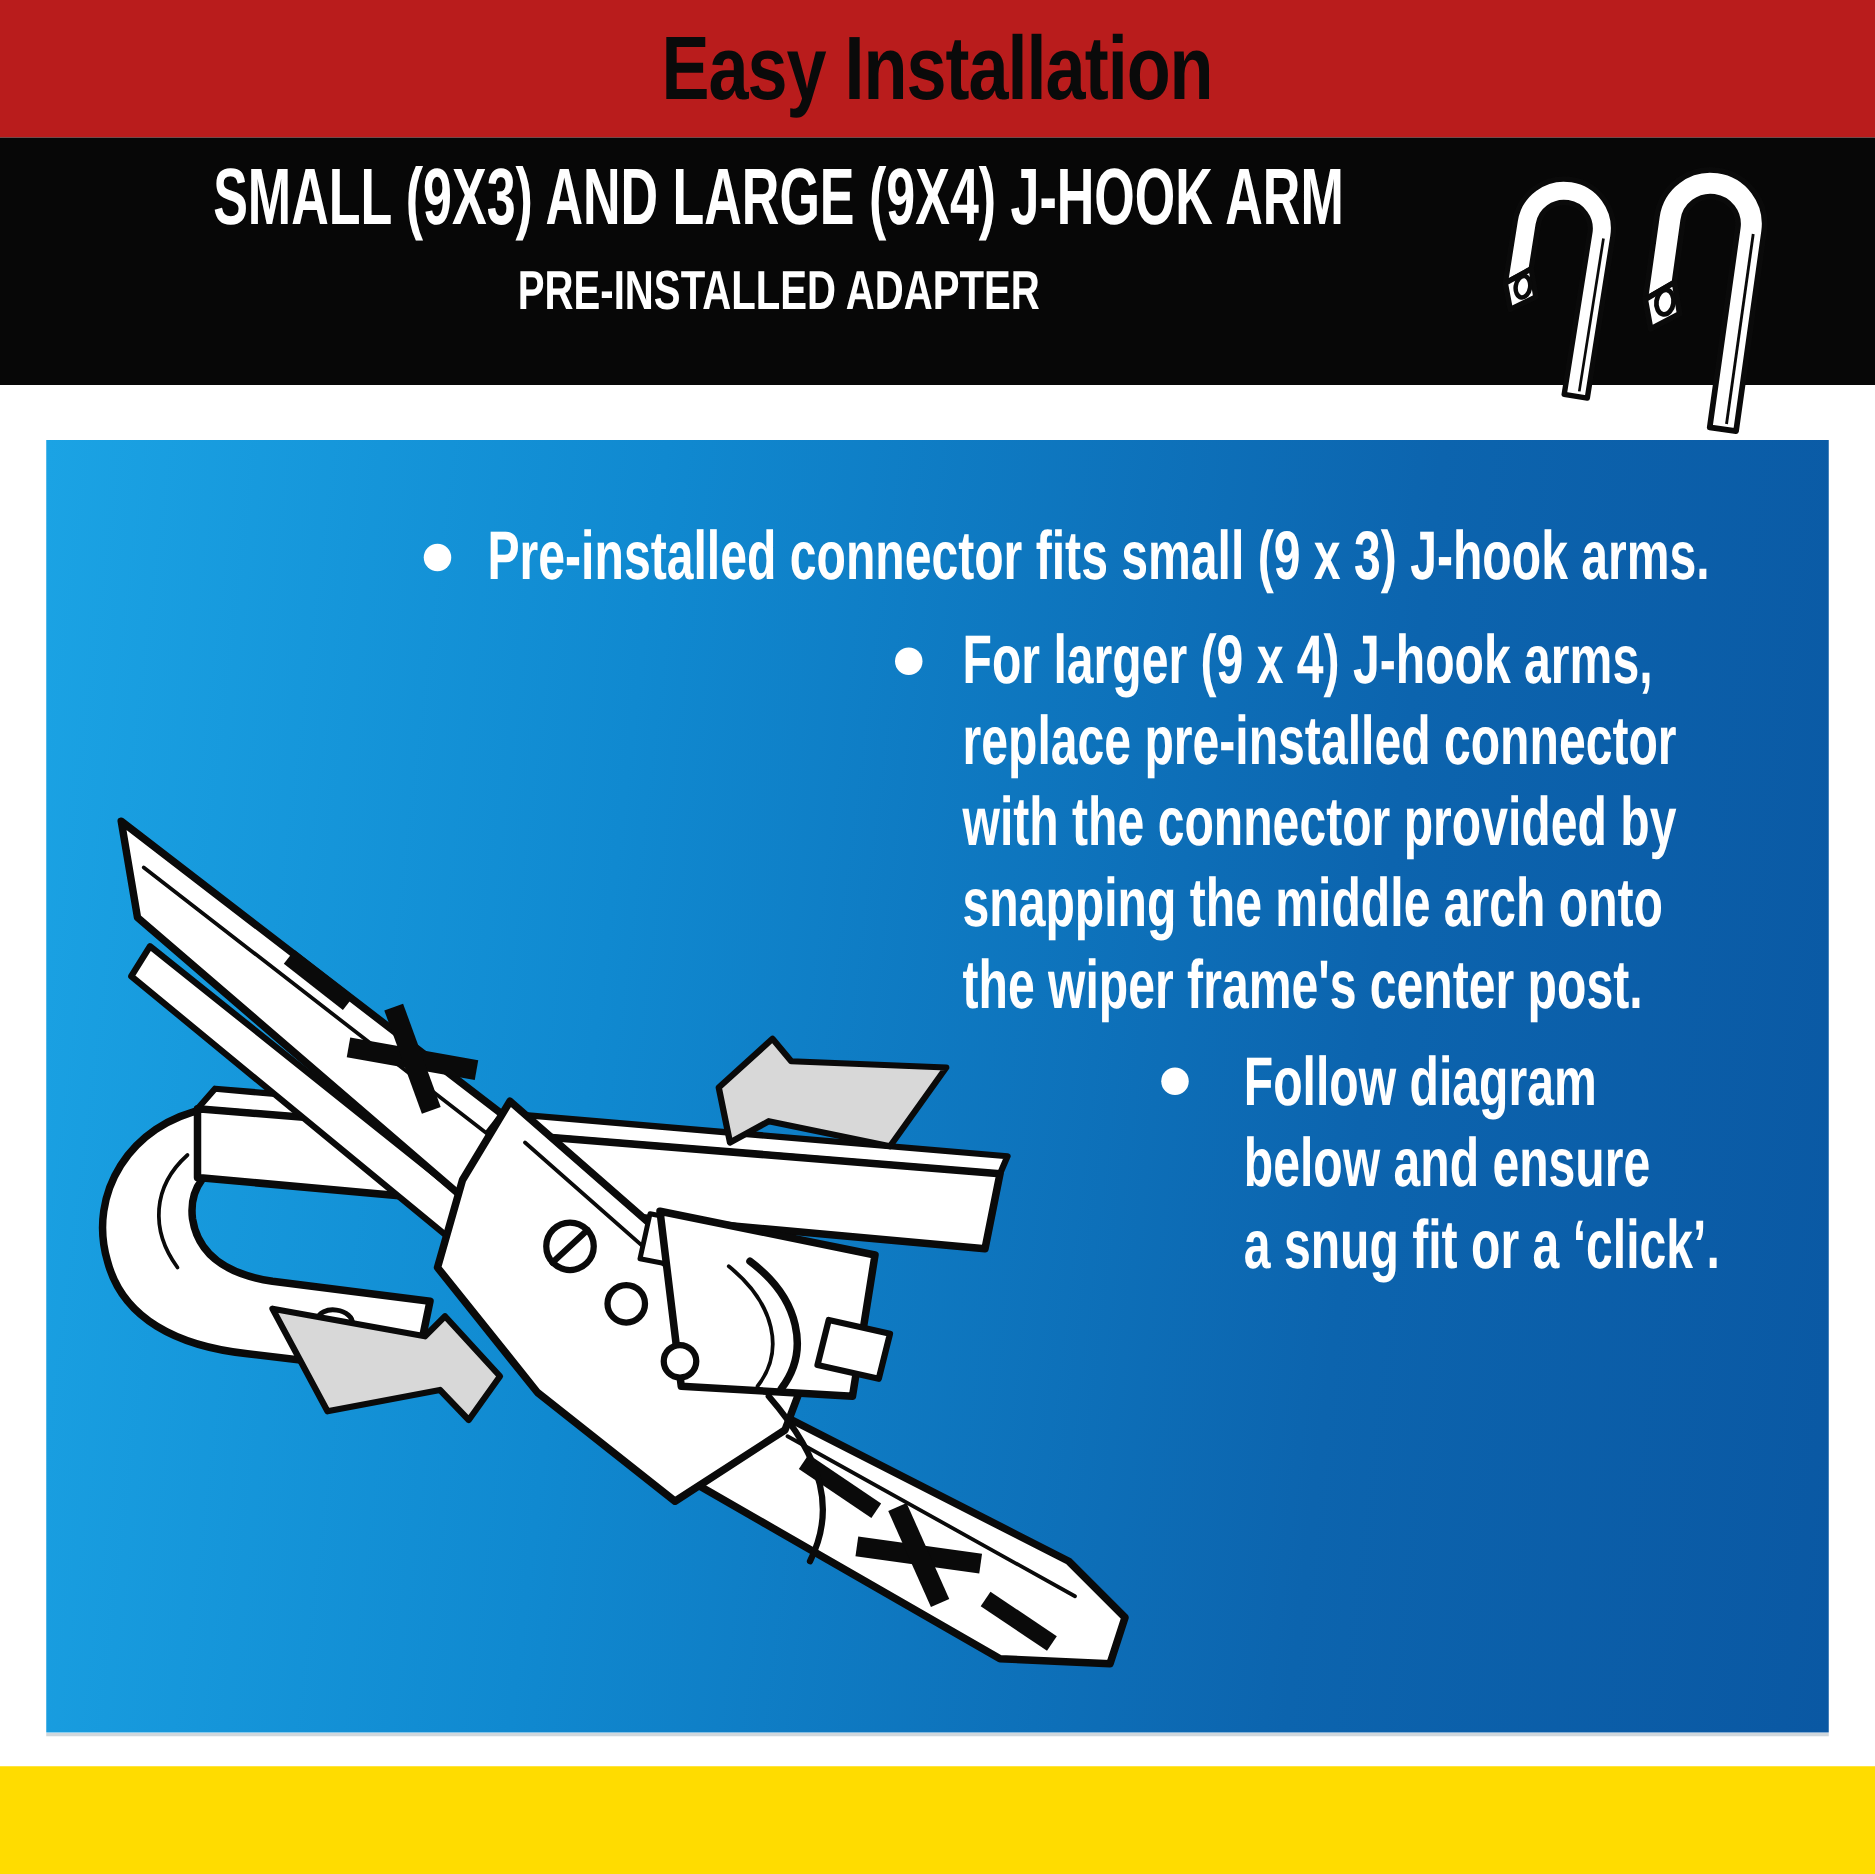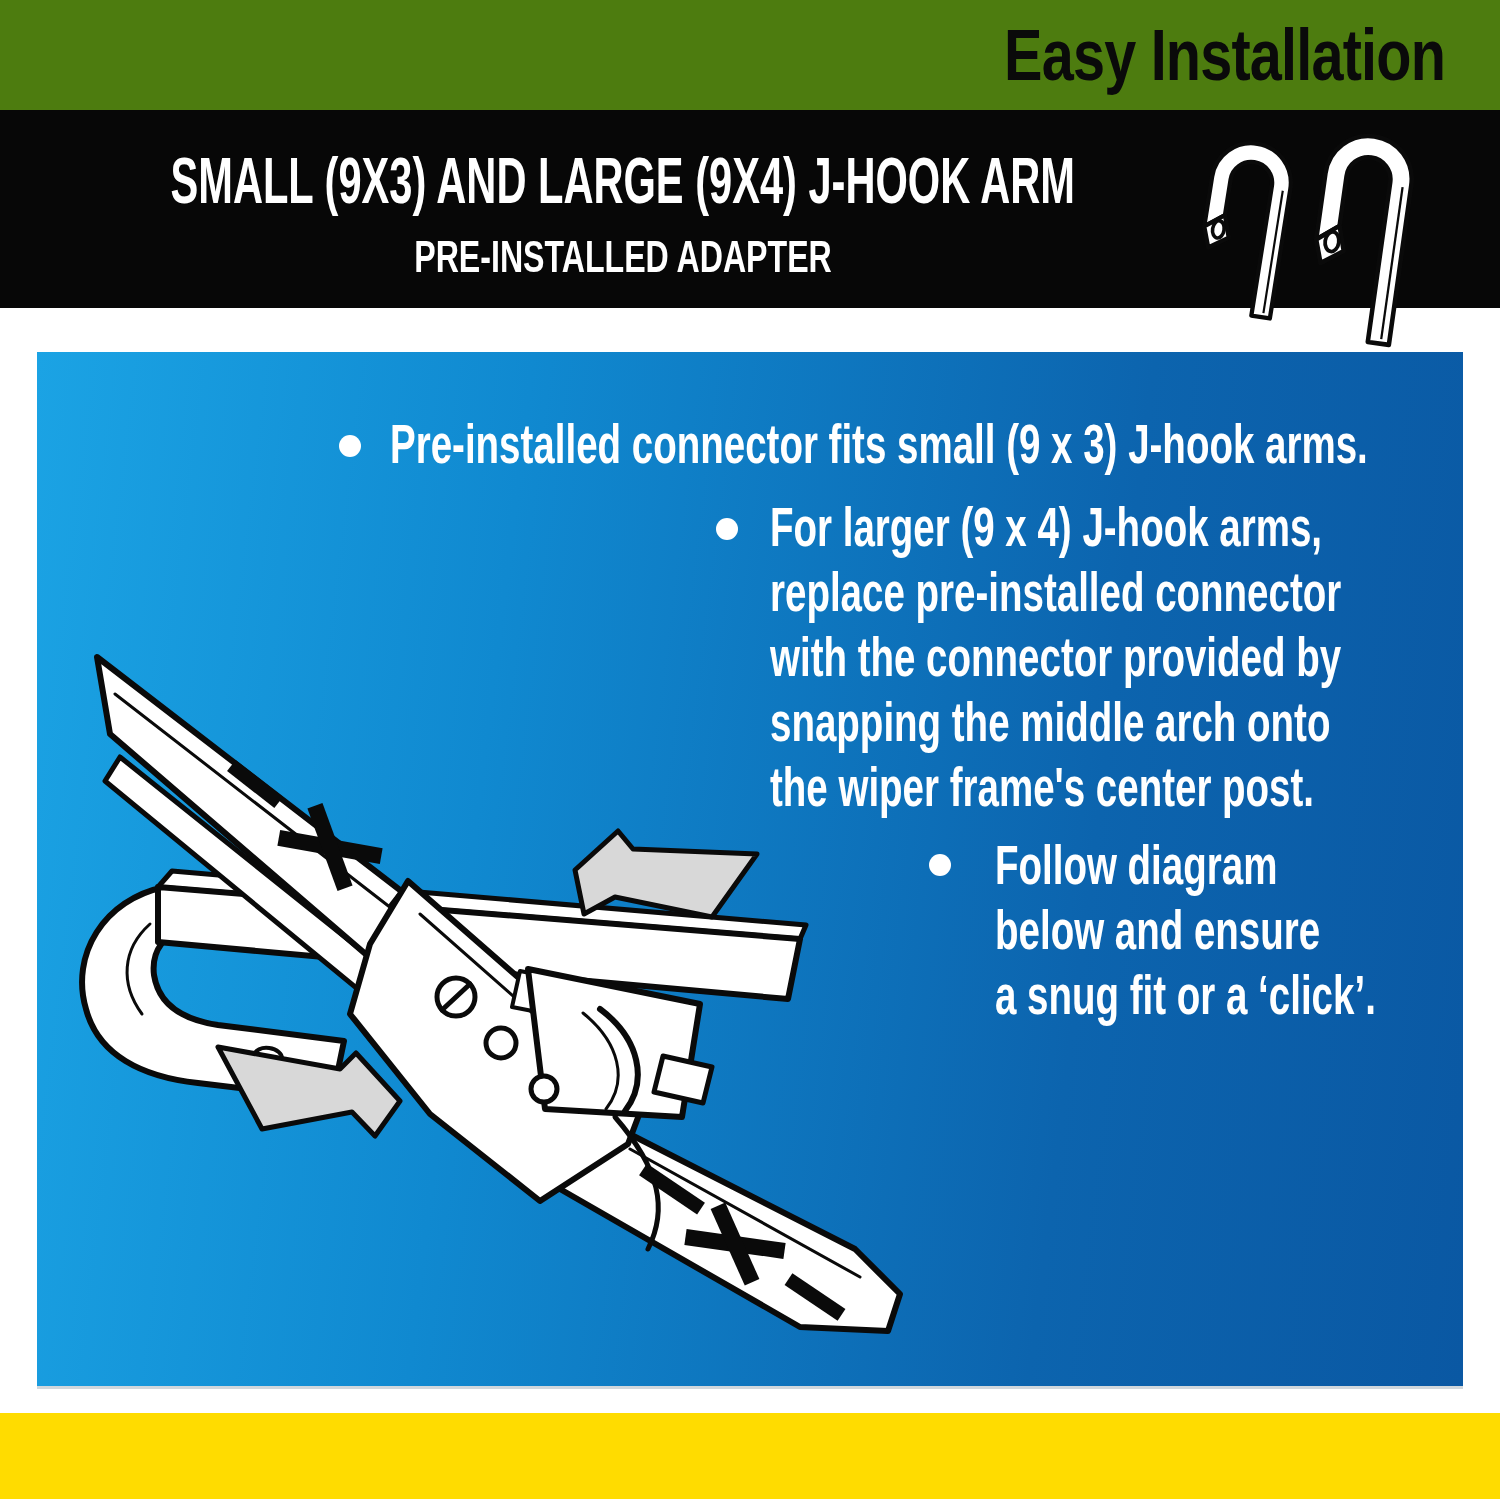--- a/index.html
+++ b/index.html
@@ -8,21 +8,21 @@
     overflow:hidden;font-family:"Liberation Sans",sans-serif;font-weight:bold;
   }
   
   .band-top{position:absolute;left:0;top:0;width:1500px;height:110px;
     display:flex;align-items:center;justify-content:center;}
   .band-top .t{font-size:72px;letter-spacing:-1px;white-space:nowrap;
     transform:scaleX(0.80);transform-origin:50% 50%;}
   
   .band-black{position:absolute;left:0;top:110px;width:1500px;height:198px;}
   .bb-inner{position:absolute;left:0;top:0;width:1245px;height:198px;
-    display:flex;flex-direction:column;align-items:center;padding-top:38px;box-sizing:border-box;}
+    display:flex;flex-direction:column;align-items:center;padding-top:14px;box-sizing:border-box;}
   .bb-title{font-size:64px;line-height:66px;white-space:nowrap;
     transform:scaleX(0.65);transform-origin:50% 0;}
   .bb-sub{margin-top:20px;font-size:44px;line-height:46px;white-space:nowrap;
     transform:scaleX(0.73);transform-origin:50% 0;}
   
   .hooks{position:absolute;left:1192px;top:126px;z-index:5;}
   
   .panel{position:absolute;left:37px;top:352px;width:1426px;height:1034px;
     background:linear-gradient(97deg,#1BA3E4 0%,#1089D0 32%,#0C64AE 72%,#0A58A3 100%);
     box-shadow:0 3px 0 rgba(120,140,155,0.35);}
@@ -32,21 +32,21 @@
     transform:scaleX(0.70);transform-origin:0 0;}
   
   .band-bottom{position:absolute;left:0;top:1413px;width:1500px;height:86px;}
   svg{display:block;}
 </style>
 </head>
 <body>
 
 <div class="page">
 
-  <div class="band-top" style="background: #4d7c0f; justify-content: flex-end;">
+  <div class="band-top" style="background: #b91c1c;">
     <div class="t" style="color: rgb(10, 10, 10);">Easy Installation</div>
   </div>
 
   <div class="band-black" style="background: rgb(7, 7, 7); color: rgb(255, 255, 255);">
     <div class="bb-inner">
       <div class="bb-title">SMALL (9X3) AND LARGE (9X4) J-HOOK ARM</div>
       <div class="bb-sub">PRE-INSTALLED ADAPTER</div>
     </div>
   </div>
 

